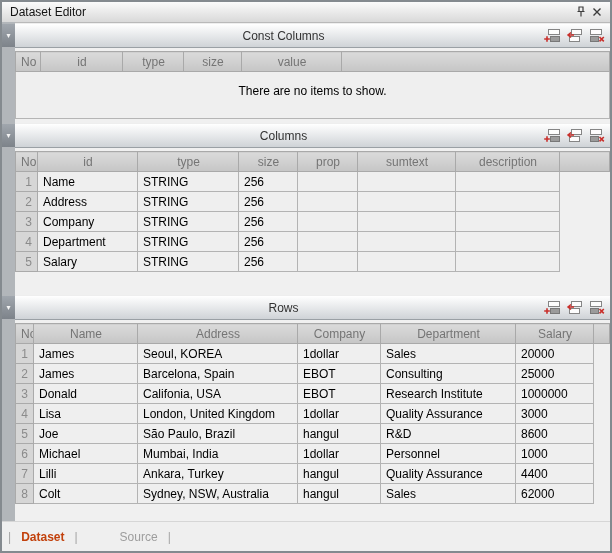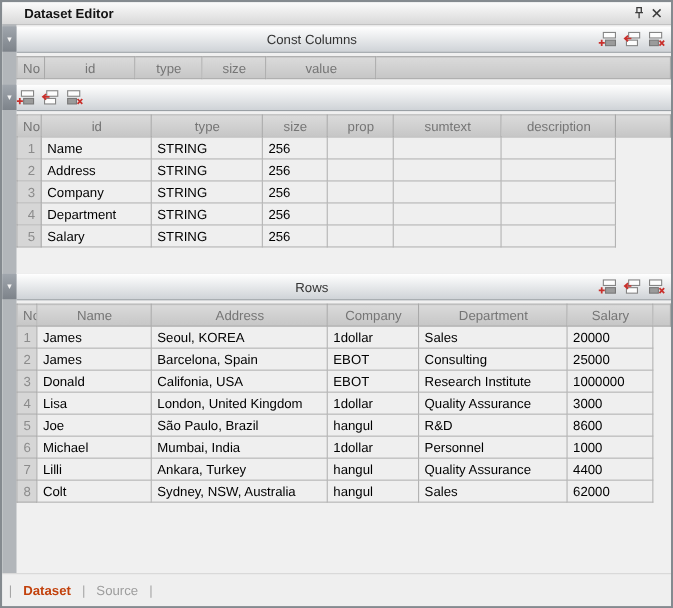--- a/index.html
+++ b/index.html
@@ -4,21 +4,21 @@
 <style>
   html,body{margin:0;padding:0;background:#ffffff;}
   body{width:612px;height:553px;font-family:"Liberation Sans","DejaVu Sans",sans-serif;}
   .window{
     position:relative;width:612px;height:553px;box-sizing:border-box;
     border:2px solid #848a8f;background:#f0f0f0;overflow:hidden;
   }
   
   .titlebar{height:20px;display:flex;align-items:center;padding:0 5px 0 8px;
     background:linear-gradient(#fbfbfb,#d9d9d9);border-bottom:1px solid #b9b9b9;}
-  .titlebar .title{flex:1;font-size:12px;font-weight:bold;color:#141414;margin-left:12px;}
+  .titlebar .title{flex:1;font-size:12px;font-weight:normal;color:#141414;}
   .titlebar-btn{width:16px;height:16px;display:flex;align-items:center;justify-content:center;cursor:default;}
   
   .left-strip{position:absolute;left:0;top:20px;width:13px;height:500px;background:#b2b6ba;z-index:0;}
   
   .section{position:relative;z-index:1;}
   .section-header{height:25px;margin-left:13px;position:relative;display:flex;align-items:center;
     background:linear-gradient(#ffffff,#cfd3d7);border-bottom:1px solid #9aa0a5;border-top:1px solid #eeeeee;box-sizing:border-box;}
   .collapse-btn{position:absolute;left:-13px;top:0;width:13px;height:100%;
     background:linear-gradient(#a0a6ad,#7d838a);display:flex;align-items:center;justify-content:center;
     color:#f4f4f4;font-size:8px;line-height:1;cursor:pointer;}
@@ -38,21 +38,21 @@
   .empty-area{height:34px;background:#efefef;border:1px solid #b5b5b5;border-top:none;
     text-align:center;padding-top:12px;font-size:12px;color:#000;} 
   .sec-gap-lg{margin-top:23px;}
   .sec-gap-sm{margin-top:4px;}
   
   .tabbar{position:absolute;left:0;right:0;bottom:0;height:29px;background:#efefef;
     border-top:1px solid #d6d6d6;display:flex;align-items:center;gap:10px;padding-left:6px;font-size:12px;z-index:2;}
   .tab-sep{color:#a6a6a6;}
   .tab{cursor:pointer;}
   .tab.active{font-weight:bold;color:#c2410c;}
-  .tab.inactive{color:#9d9d9d;}
+  .tab.inactive{color:#9d9d9d;margin-left:32px;}
 </style>
 </head>
 <body>
 
 <div class="window">
 
   <div class="titlebar">
     <span class="title">Dataset Editor</span>
     <span class="titlebar-btn">
       <svg width="14" height="14" viewBox="0 0 14 14">
@@ -105,26 +105,28 @@
               <th>No</th>
               <th>id</th>
               <th>type</th>
               <th>size</th>
               <th>value</th>
               <th class="filler"></th>
             </tr>
           </thead>
         <tbody></tbody>
       </table>
+      <div class="empty-area">There are no items to show.</div>
     </div>
   </div>
 
   <div class="section sec-gap-sm">
     <div class="section-header">
       <span class="collapse-btn">▾</span>
+      <span class="section-title">Columns</span>
       <span class="toolbar">
         <svg class="tool-btn" viewBox="0 0 17 15">
             <rect x="4.5" y="1.5" width="11" height="5" fill="#fdfdfd" stroke="#858585"></rect>
             <rect x="6.5" y="8.5" width="9" height="5" fill="#9b9b9b" stroke="#787878"></rect>
             <path d="M3 8.2 v5.6 M0.2 11 h5.6" stroke="#c9302c" stroke-width="1.6"></path>
           </svg>
         <svg class="tool-btn" viewBox="0 0 17 15">
             <rect x="5.5" y="1.5" width="10" height="5" fill="#fdfdfd" stroke="#858585"></rect>
             <rect x="3.5" y="8.5" width="10" height="5" fill="#fdfdfd" stroke="#858585"></rect>
             <path d="M8 7 H2.5 M5 4.5 L2 7 L5 9.5" fill="none" stroke="#c9302c" stroke-width="1.5"></path>

